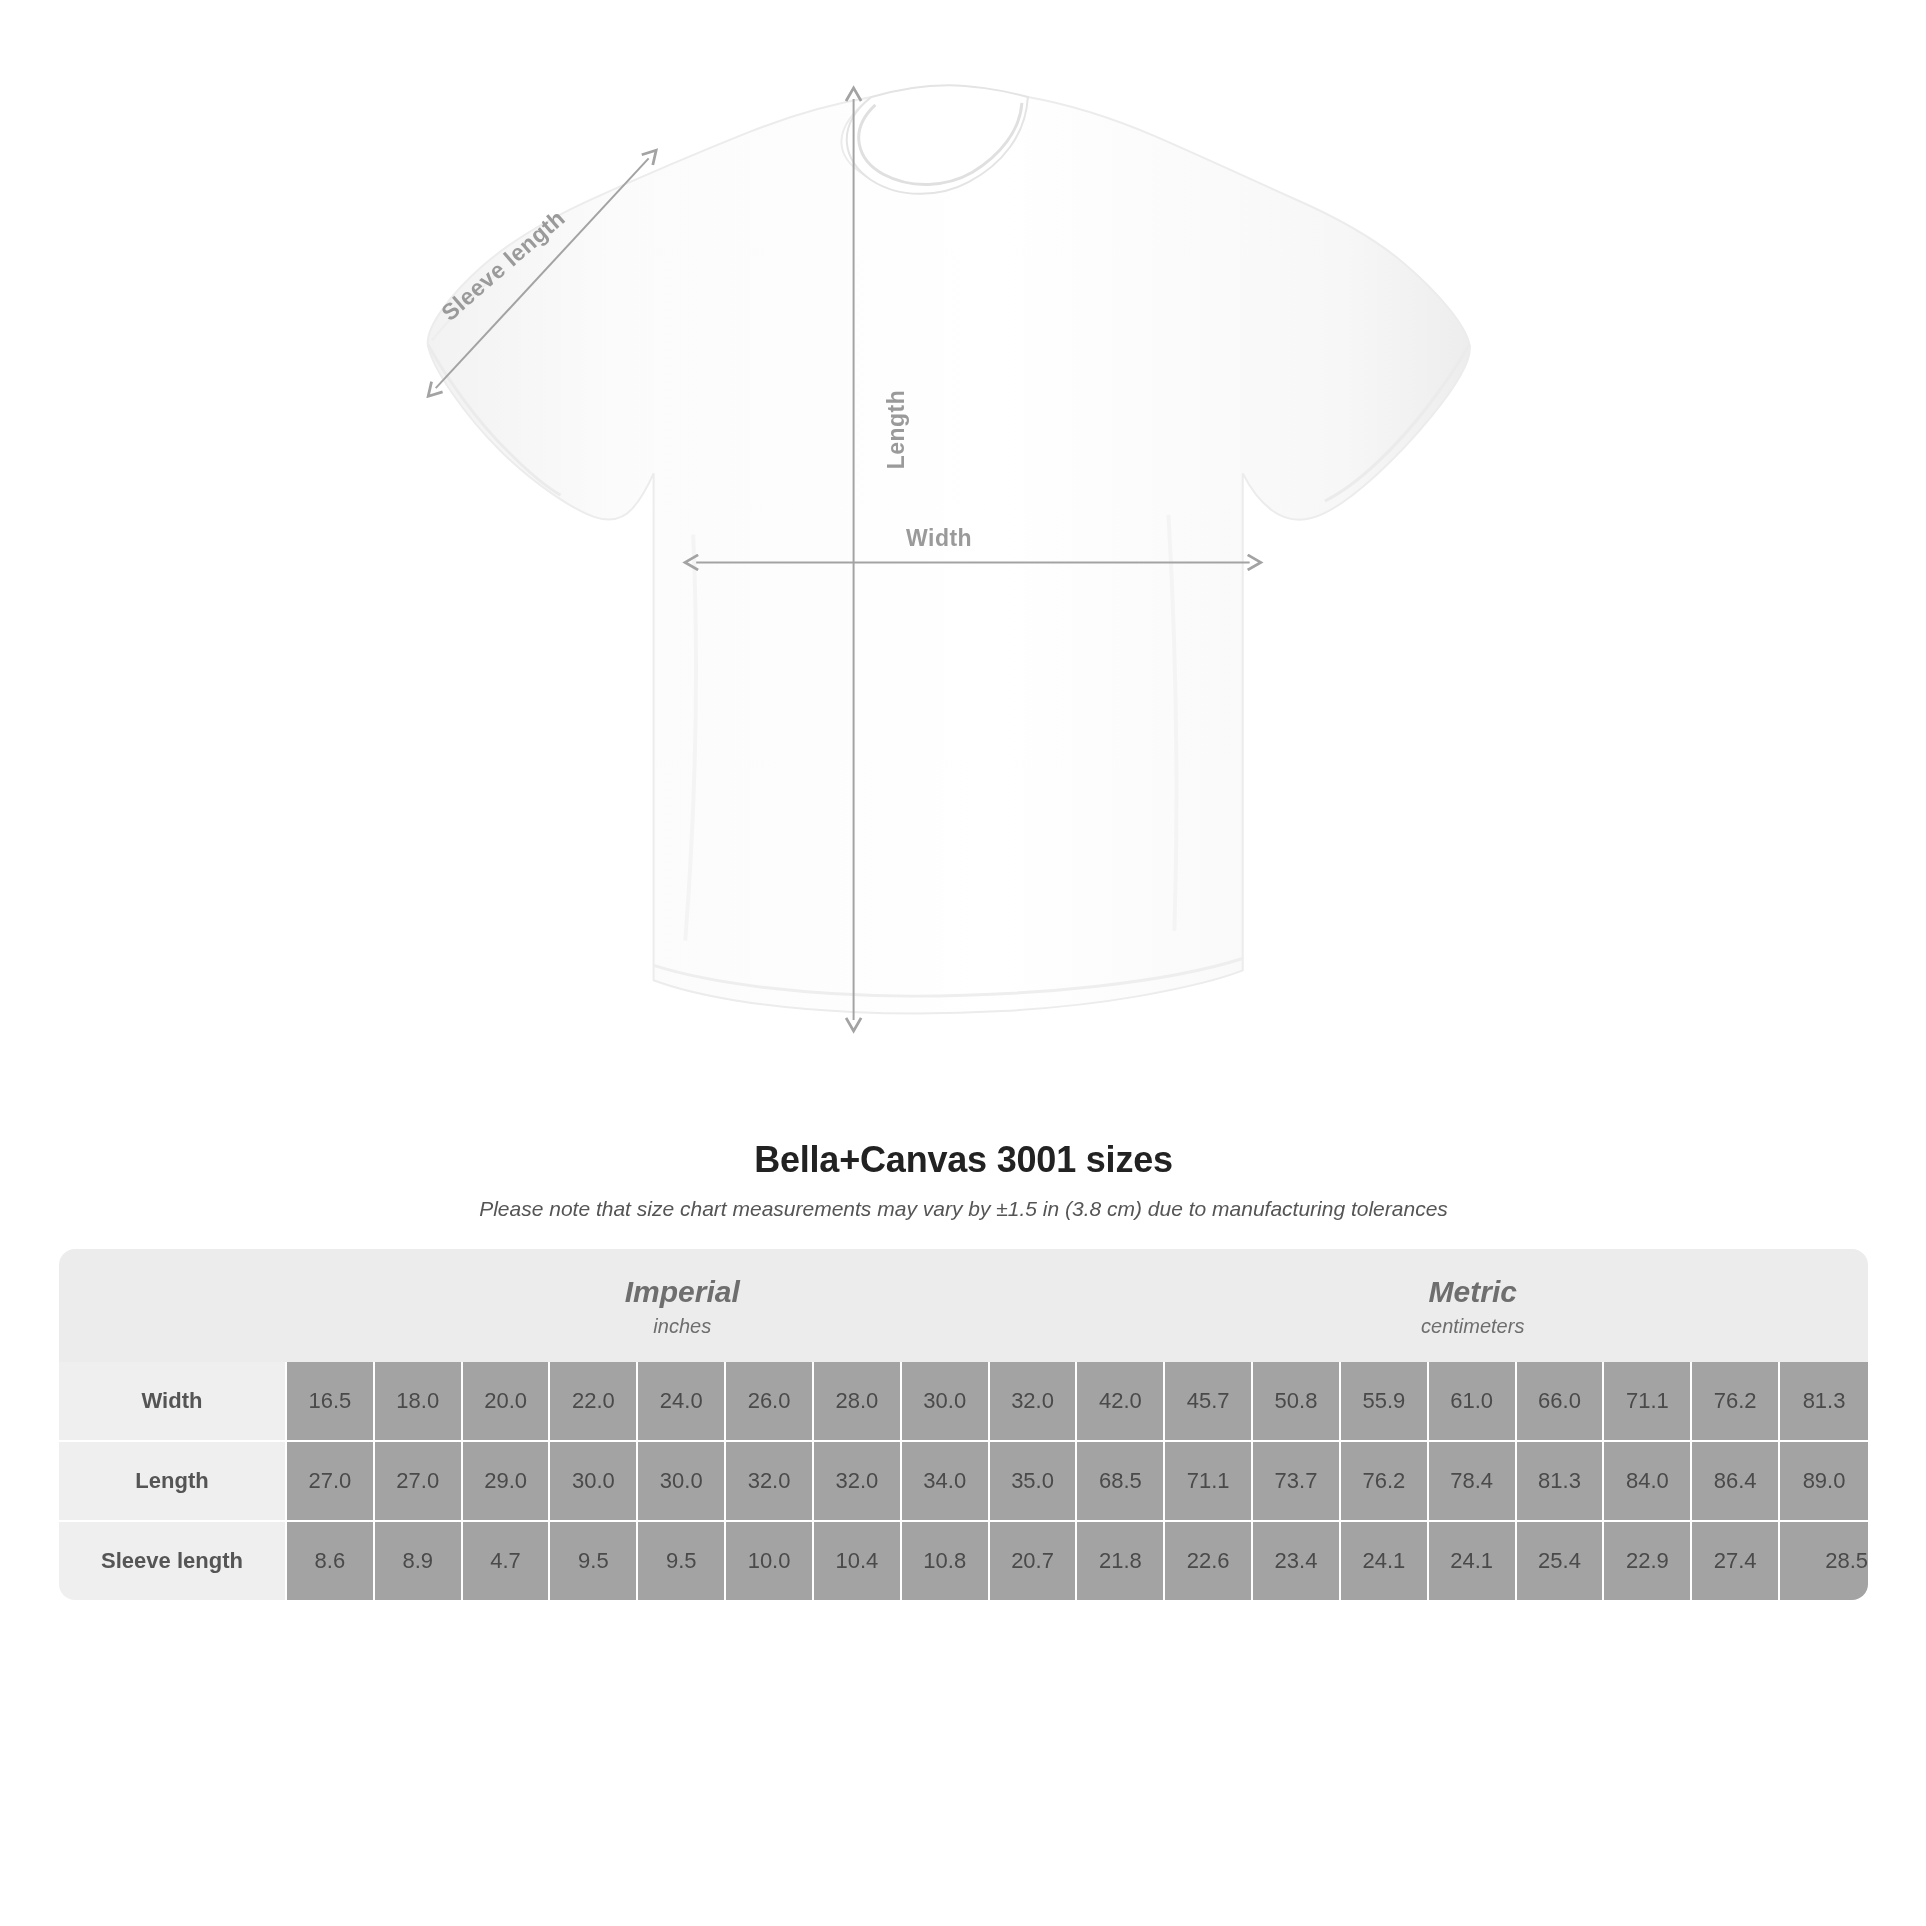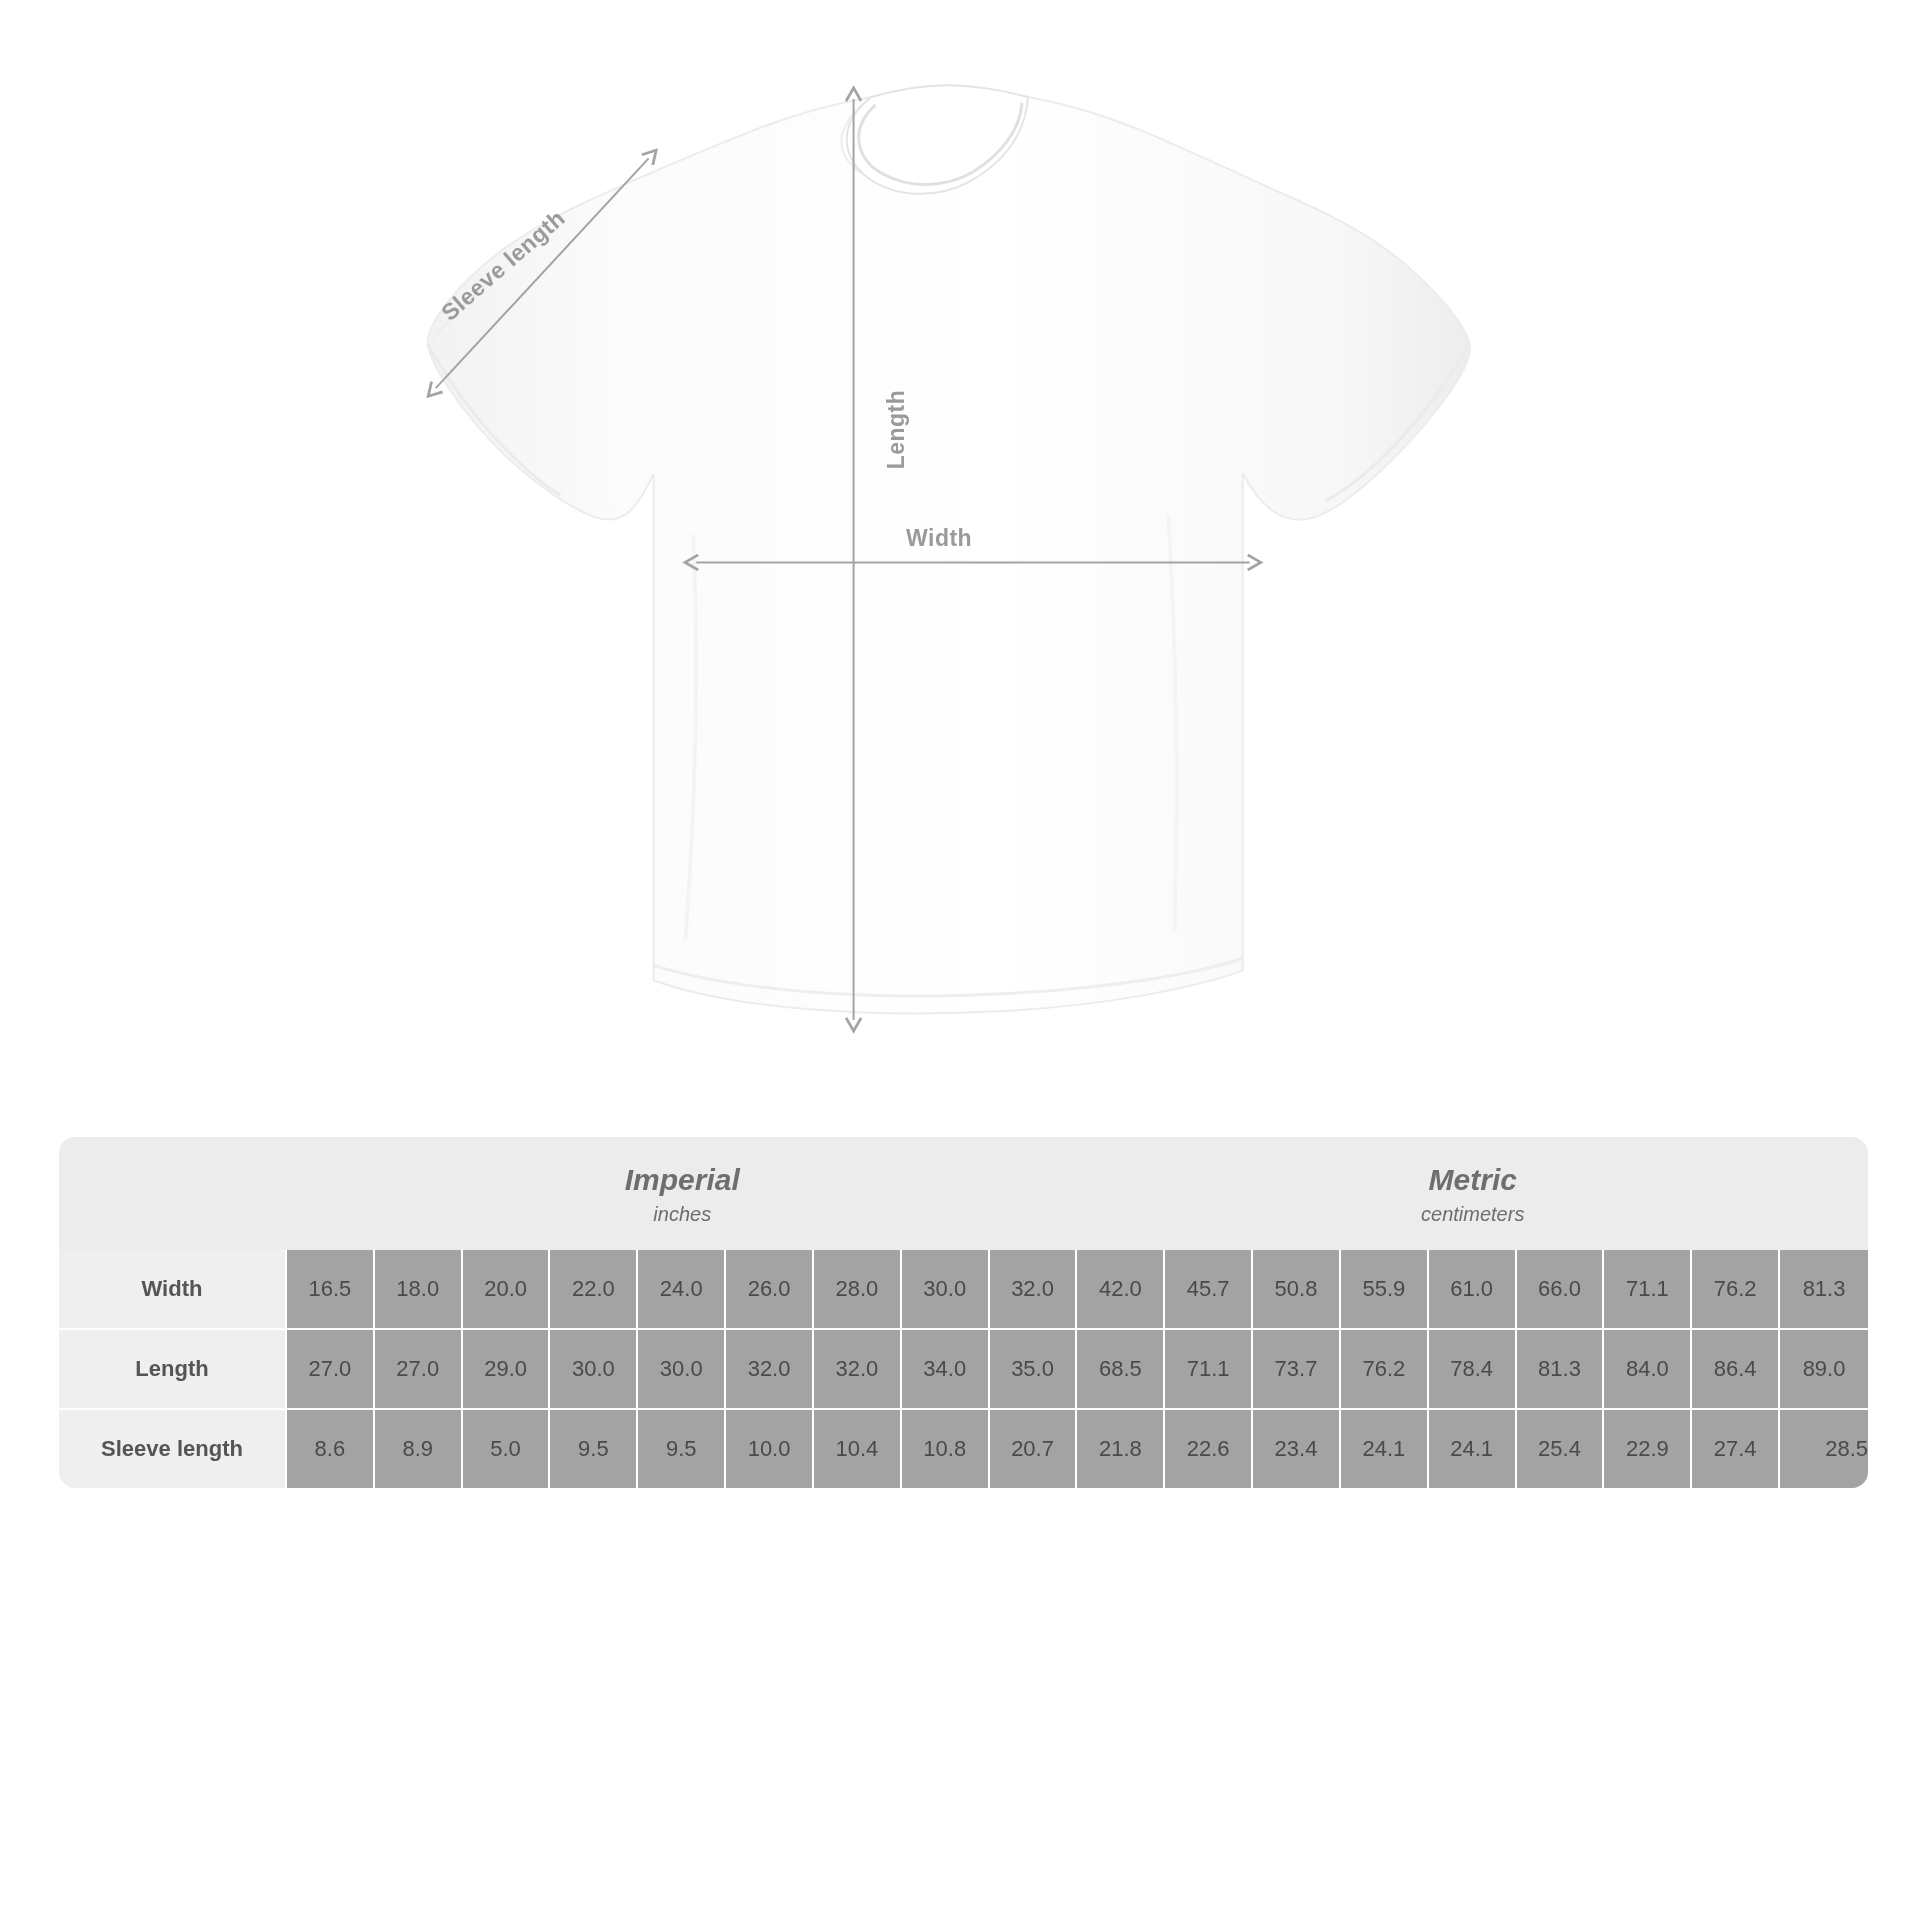--- a/index.html
+++ b/index.html
@@ -229,20 +229,24 @@
       <line x1="862" y1="100" x2="862" y2="1030" stroke="#a3a3a3" stroke-width="2" marker-start="url(#arrowStart)" marker-end="url(#arrowEnd)"></line>
 
       <line x1="703" y1="568" x2="1262" y2="568" stroke="#a3a3a3" stroke-width="2" marker-start="url(#arrowStart)" marker-end="url(#arrowEnd)"></line>
     </svg>
 
     <div class="dim-label" id="label-sleeve">Sleeve length</div>
     <div class="dim-label" id="label-length">Length</div>
     <div class="dim-label" id="label-width">Width</div>
   </div>
 
+  <div id="title-block">
+    <h1 id="chart-title">Bella+Canvas 3001 sizes</h1>
+    <div id="chart-note">Please note that size chart measurements may vary by ±1.5 in (3.8 cm) due to manufacturing tolerances</div>
+  </div>
 
   <div id="table-wrap">
     <table class="size-table">
       <colgroup id="colgroup-holder">
         <col class="rowhead-col">
       <col>
           <col>
           <col>
           <col>
           <col>
@@ -313,21 +317,21 @@
             <td>78.4</td>
             <td>81.3</td>
             <td>84.0</td>
             <td>86.4</td>
             <td>89.0</td>
           </tr>
           <tr>
             <td class="rowhead">Sleeve length</td>
             <td>8.6</td>
             <td>8.9</td>
-            <td>5.0</td>
+            <td>4.7</td>
             <td>9.5</td>
             <td>9.5</td>
             <td>10.0</td>
             <td>10.4</td>
             <td>10.8</td>
             <td>20.7</td>
             <td>21.8</td>
             <td>22.6</td>
             <td>23.4</td>
             <td>24.1</td>

